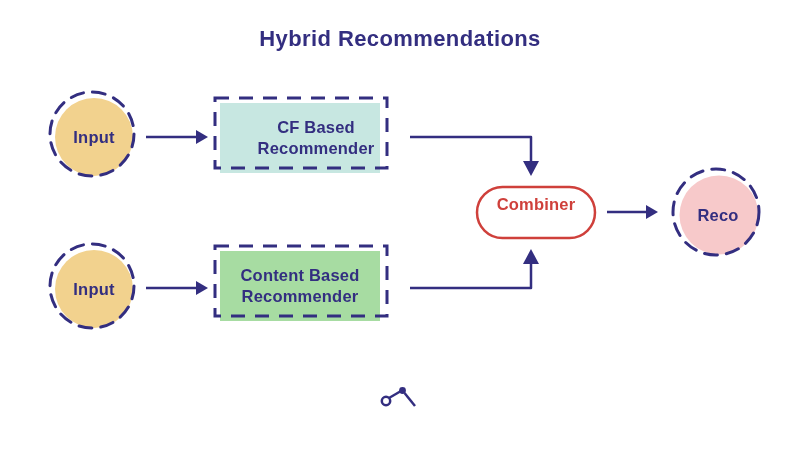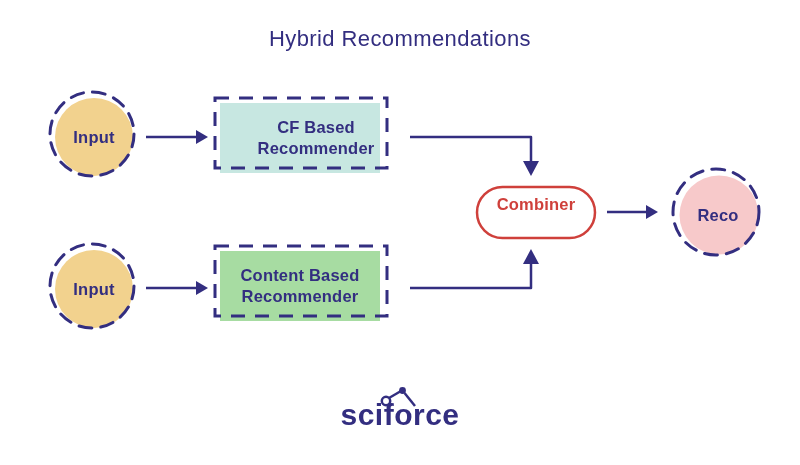--- a/index.html
+++ b/index.html
@@ -15,21 +15,21 @@
     background: var(--background, #fff);
     overflow: hidden;
   }
   .title {
     position: absolute;
     top: 26px;
     left: 0;
     width: 800px;
     text-align: center;
     font-size: 22px;
-    font-weight: 400;
+    font-weight: 700;
     letter-spacing: 0.4px;
     color: var(--navy);
   }
   svg.diagram {
     position: absolute;
     left: 0;
     top: 0;
   }
   .fill-yellow { fill: var(--yellow); }
   .fill-teal   { fill: var(--teal); }
@@ -176,21 +176,20 @@
 
   <div class="node-label" style="left:220px; top:251px; width:160px; height:70px;">
     <span>Content Based</span>
     <span>Recommender</span>
   </div>
 
   <div class="node-label combiner-label" style="left:477px; top:187px; width:118px; height:34px;text-align:center;">Combiner</div>
 
   <div class="node-label" style="left:668px; top:195px; width:100px; height:40px;text-align:right;">Reco</div>
 
-  <div class="logo">sciforce</div>
   <svg class="logo-molecule" width="46" height="24" viewBox="0 0 46 24">
     <circle class="molecule-stroke" cx="8" cy="16" r="4.2"></circle>
     <line class="molecule-stroke" x1="11" y1="13" x2="23" y2="6"></line>
     <circle class="molecule-dot" cx="24.5" cy="5.5" r="3.4"></circle>
     <line class="molecule-stroke" x1="26.5" y1="8" x2="37" y2="21"></line>
   </svg>
 
 </div>
 
 </body></html>

